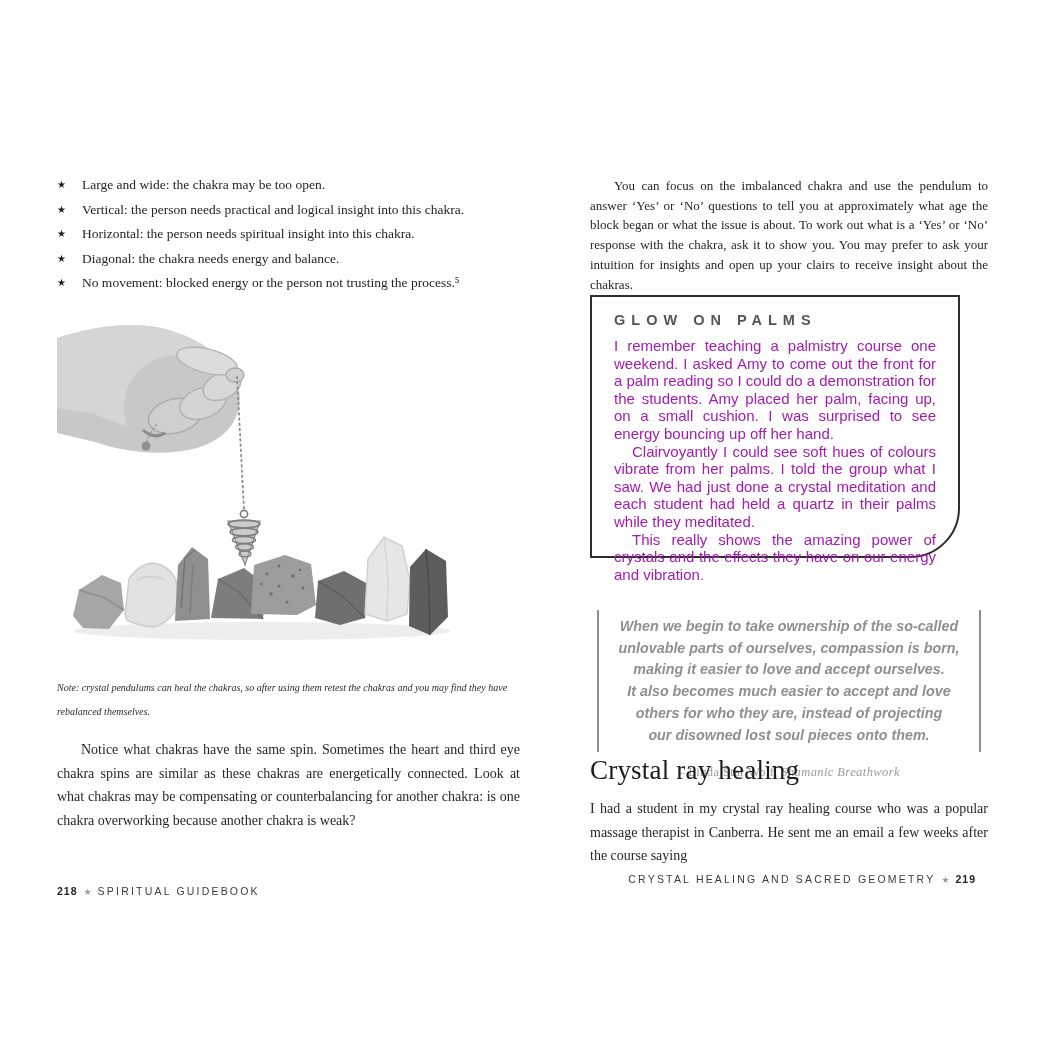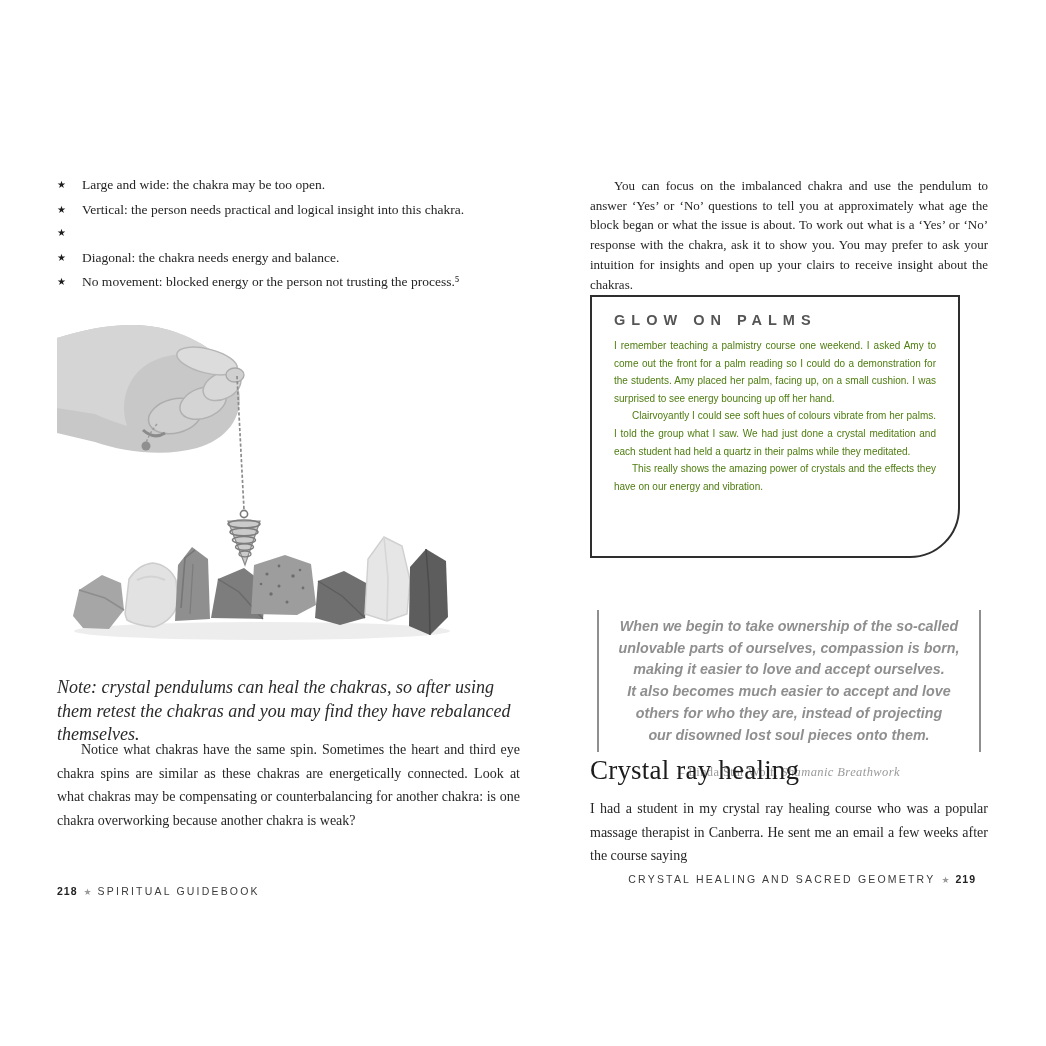--- a/index.html
+++ b/index.html
@@ -9,41 +9,41 @@
   .spread { position:relative; width:1046px; height:1046px; background:#fff; overflow:hidden; }
 
   
   .bullet-list { position:absolute; left:57px; top:173px; width:475px; list-style:none; }
   .bullet-list li { display:flex; align-items:baseline; line-height:23.6px; font-size:13.5px; white-space:nowrap; }
   .bullet-star { width:25px; flex:0 0 25px; font-size:10px; color:#1d1d1d; transform:translateY(-1px); }
 
   .photo-figure { position:absolute; left:57px; top:318px; width:403px; height:331px; }
   .photo-figure svg { width:100%; height:100%; display:block; }
 
-  .note-text { position:absolute; left:57px; top:676px; width:463px; font-style:italic; font-size:18px; line-height:23.5px; color:#2a2a2a; }
+  .note-text { position:absolute; left:57px; top:676px; width:463px; font-style:italic; font-size:10px; line-height:23.5px; color:#2a2a2a; }
 
   .body-para { font-size:14px; line-height:23.5px; text-align:justify; color:#262626; }
   .left-body { position:absolute; left:57px; top:738px; width:463px; }
   .indent-first { text-indent:24px; }
 
   .page-footer { position:absolute; top:873px; font-family:"Liberation Sans", sans-serif; font-size:10.5px; letter-spacing:2.2px; color:#3c3c3c; }
   .footer-left { left:57px;margin-top:12px; }
   .footer-right { right:70px; text-align:right; }
   .footer-pagenum { font-weight:bold; color:#222; letter-spacing:1px; }
   .footer-star { color:#9a9a9a; font-size:9px; padding:0 6px; letter-spacing:0; }
 
   
   .right-intro { position:absolute; left:590px; top:176px; width:398px; font-size:13px; line-height:19.7px; }
 
   .callout-box { position:absolute; left:590px; top:295px; width:370px; height:263px;
     border:2.5px solid #2e2e2e; border-bottom-right-radius:50px;
     padding:15px 22px 12px 22px; background:#fff;
     font-family:"Liberation Sans", sans-serif; color:#3f3f3f; }
   .callout-title { font-size:14.5px; font-weight:bold; letter-spacing:6px; color:#555555; margin-bottom:9px; }
-  .callout-para { font-size:10px; line-height:17.6px; text-align:justify; color:#4d7c0f; }
+  .callout-para { font-size:15px; line-height:17.6px; text-align:justify; color:#a21caf; }
   .callout-para.indented { text-indent:18px; }
 
   .quote-block { position:absolute; left:597px; top:565px; width:384px; text-align:center;
     font-family:"Liberation Sans", sans-serif; }
   .quote-lines { border-left:2px solid #8f8f8f; border-right:2px solid #8f8f8f; padding:6px 8px;margin-top:45px; }
   .quote-line { display:block; font-size:14.3px; line-height:21.7px; font-style:italic; font-weight:bold; color:#8f8f8f; white-space:nowrap; }
   .quote-attrib { margin-top:13px; font-family:"Liberation Serif", serif; font-size:12.5px; color:#9a9a9a; letter-spacing:0.4px; }
   .quote-attrib .source { font-style:italic; }
 
   .section-heading { position:absolute; left:590px; top:755px; font-size:27px; font-weight:normal; color:#1c1c1c; letter-spacing:0.2px; }
@@ -59,20 +59,21 @@
     <li>
       <span class="bullet-star">★</span>
       <span>Large and wide: the chakra may be too open.</span>
     </li>
     <li>
       <span class="bullet-star">★</span>
       <span>Vertical: the person needs practical and logical insight into this chakra.</span>
     </li>
     <li>
       <span class="bullet-star">★</span>
+      <span>Horizontal: the person needs spiritual insight into this chakra.</span>
     </li>
     <li>
       <span class="bullet-star">★</span>
       <span>Diagonal: the chakra needs energy and balance.</span>
     </li>
     <li>
       <span class="bullet-star">★</span>
       <span>No movement: blocked energy or the person not trusting the process.⁵</span>
     </li>
   </ul>

